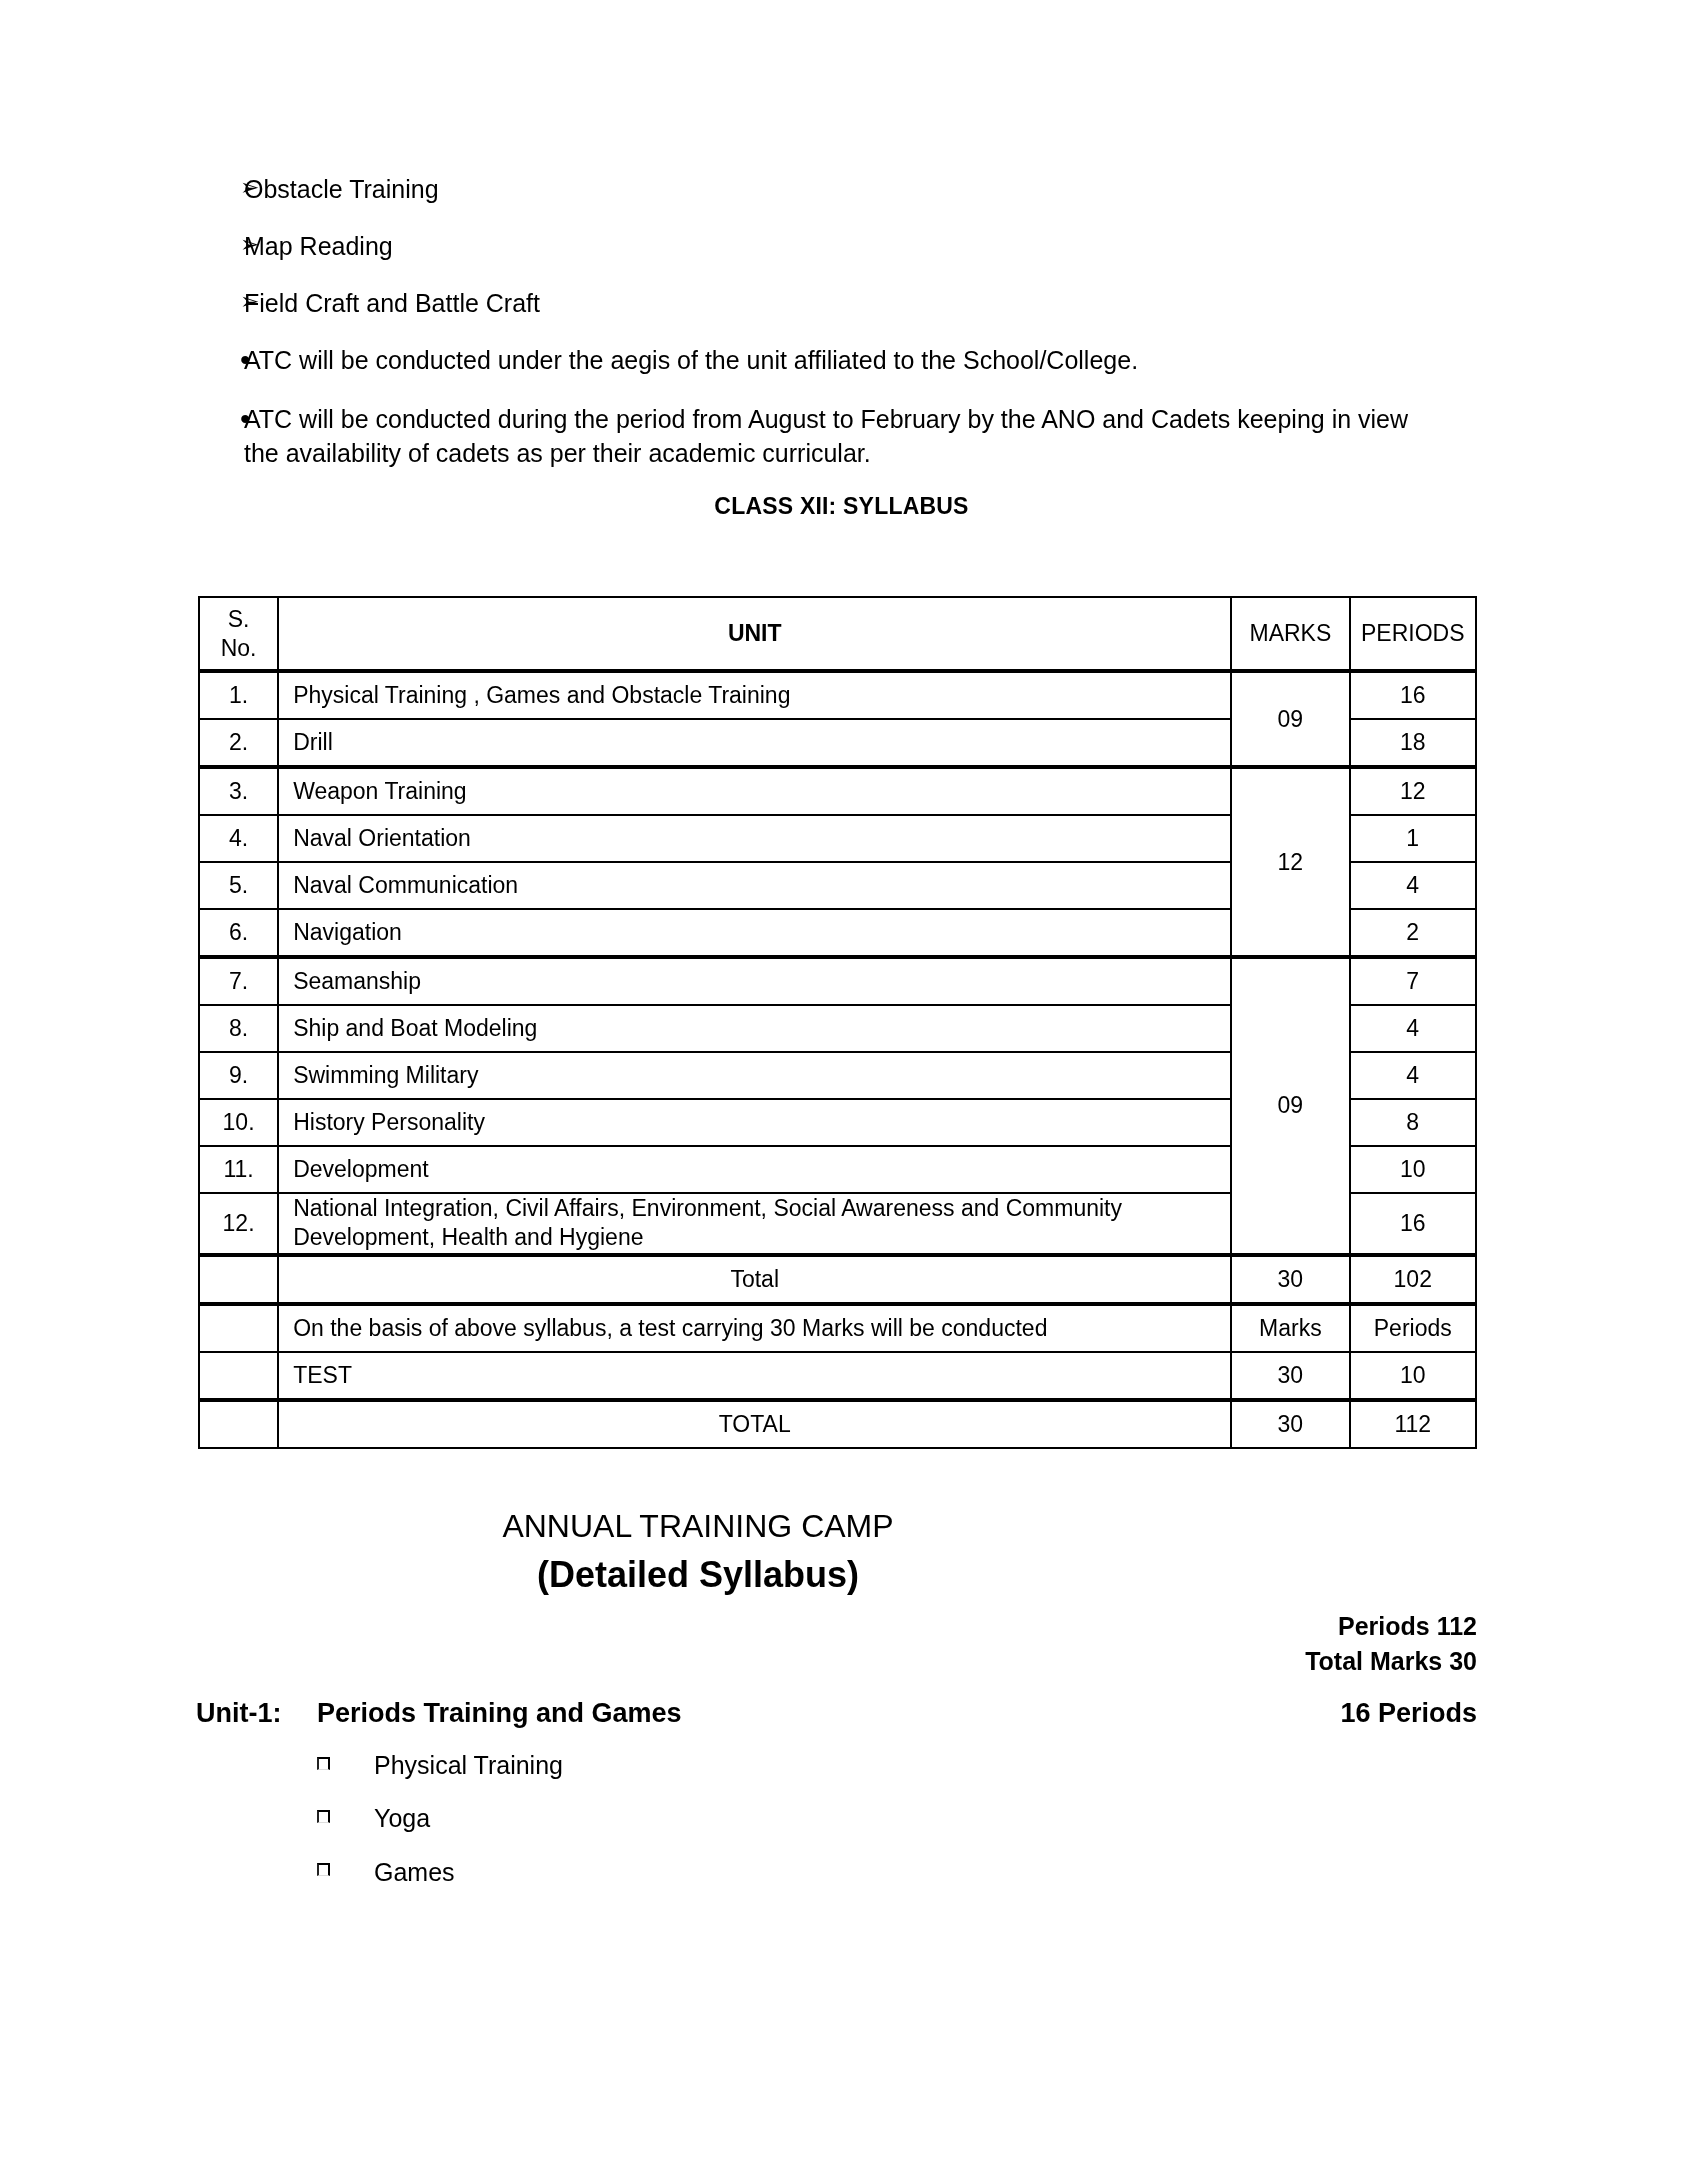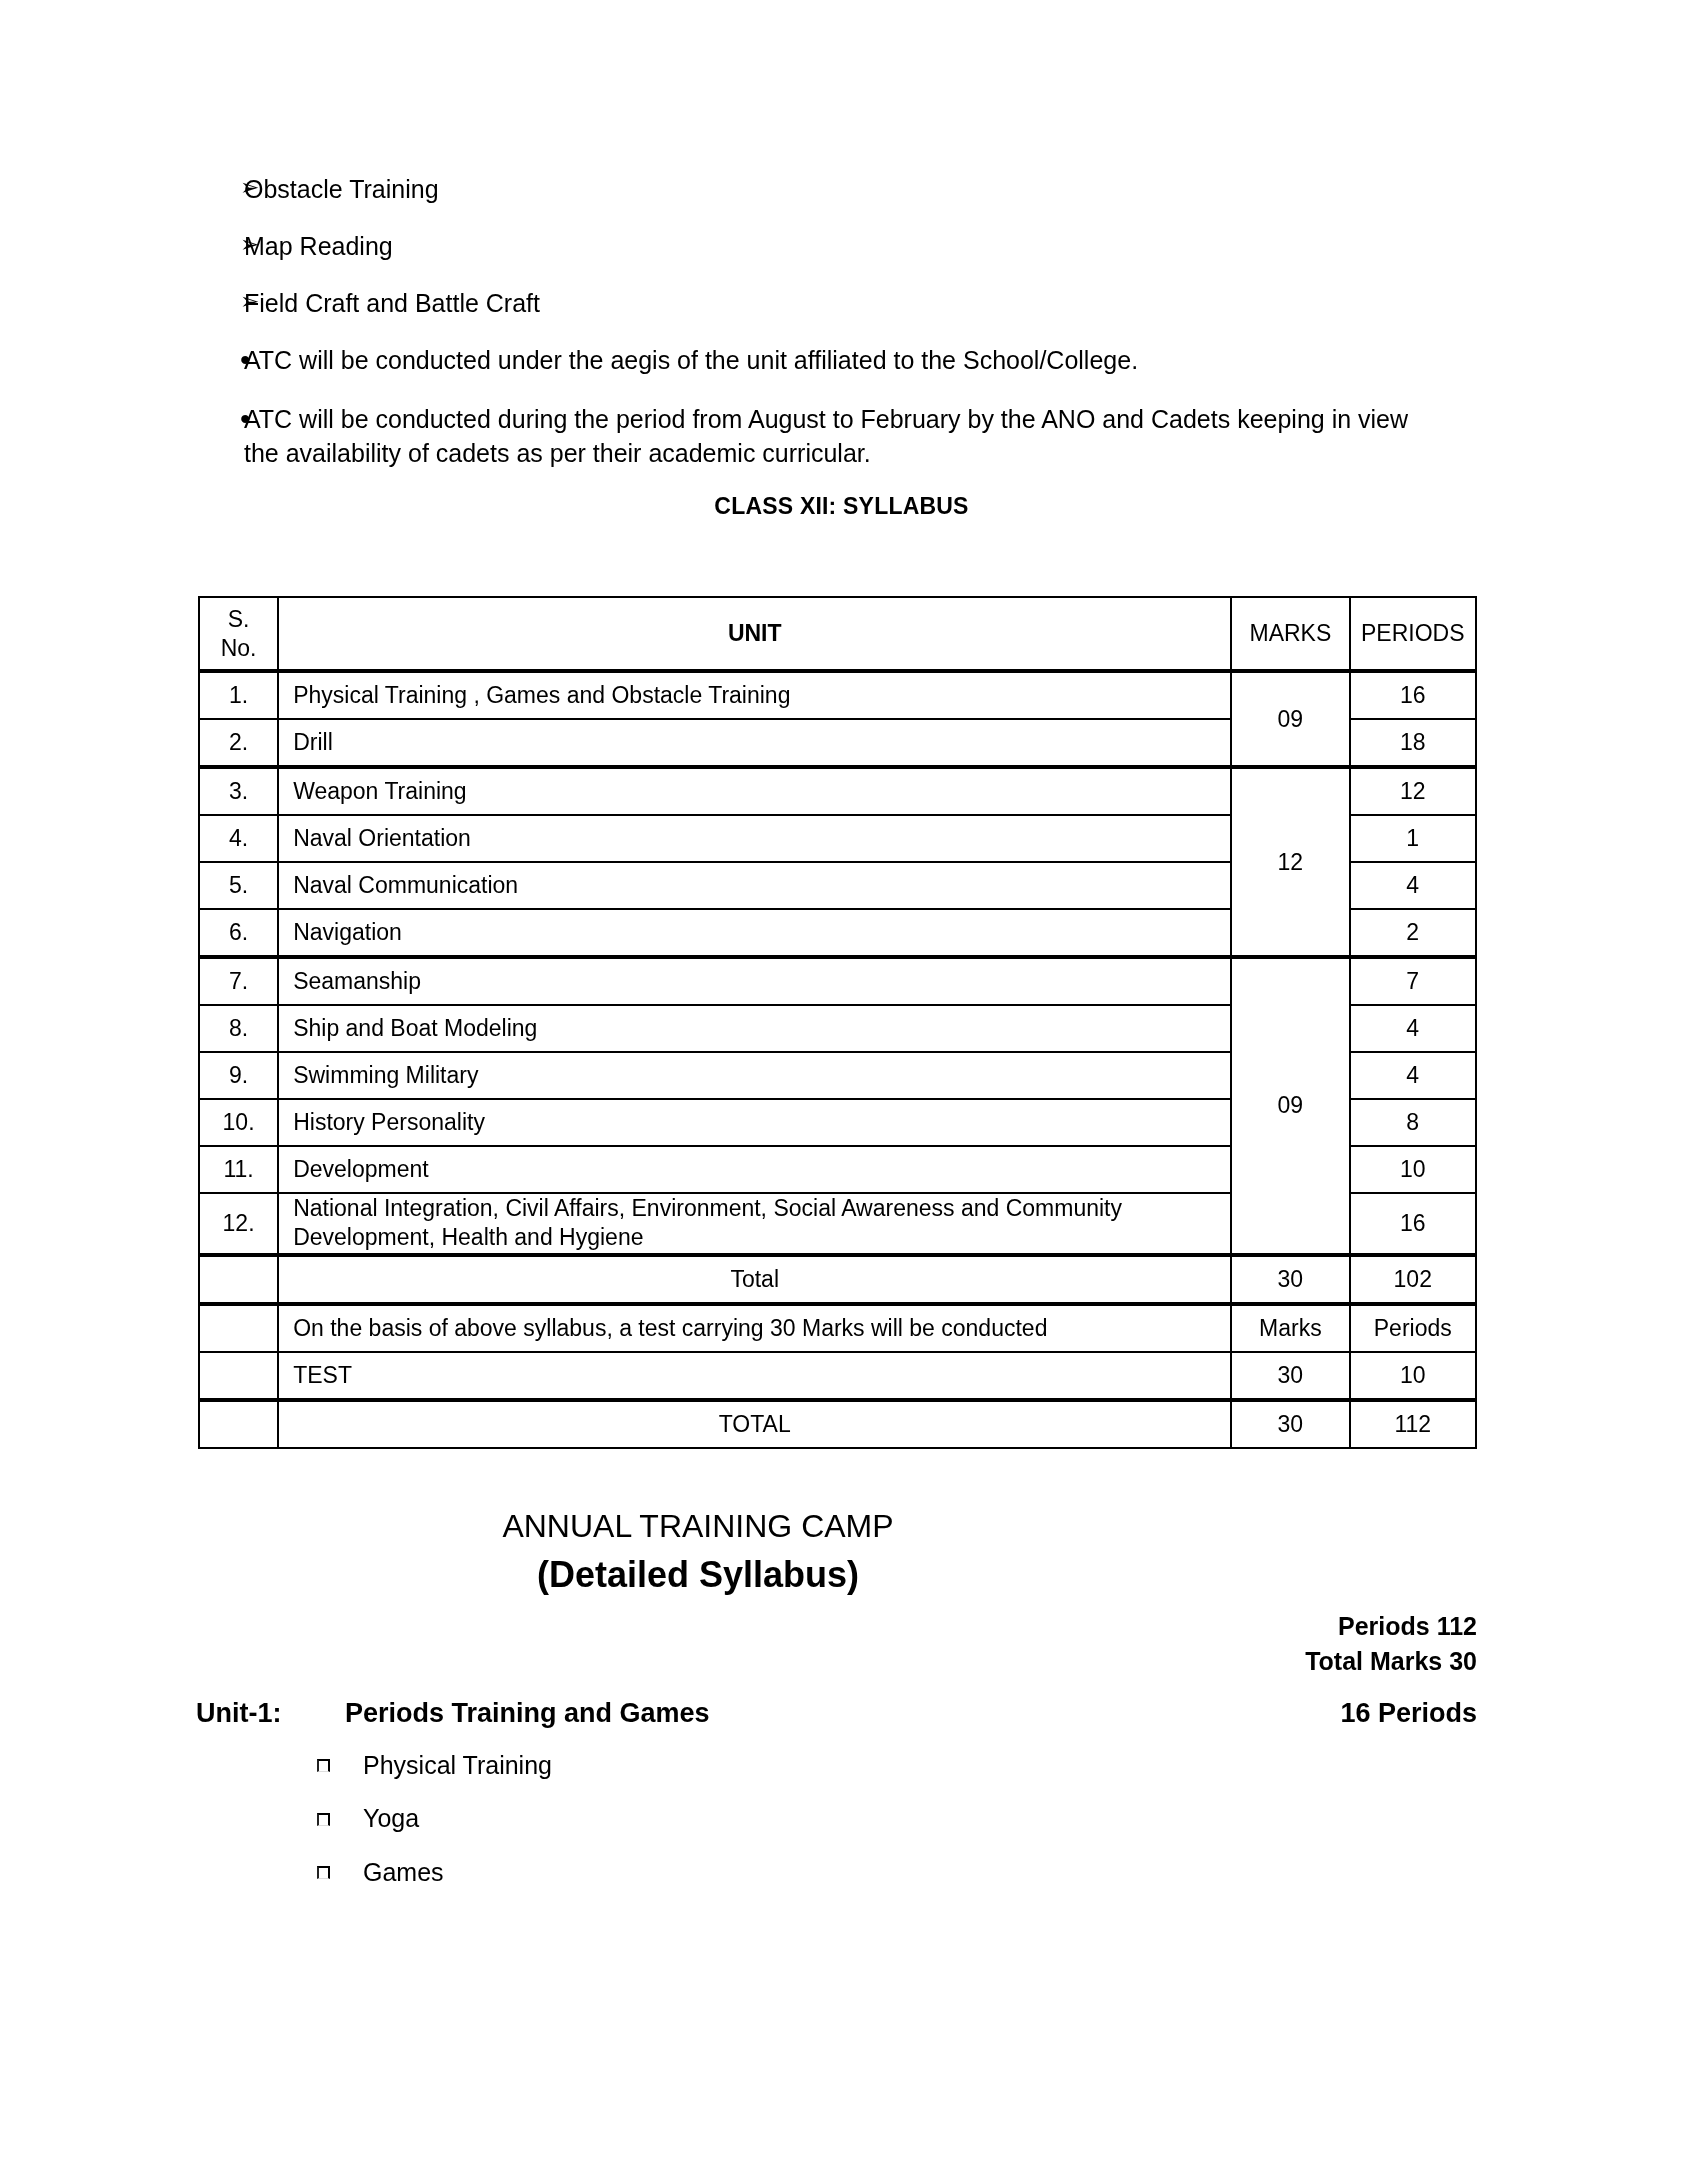--- a/index.html
+++ b/index.html
@@ -150,38 +150,38 @@
   
   .unit-head {
     position: absolute;
     left: 196px;
     top: 1698px;
     width: 1281px;
     display: flex;
     align-items: baseline;
     font-size: 27px;
     font-weight: bold;
-    gap: 28px;
   }
   .unit-head .u-label { flex: 0 0 121px; }
   .unit-head .u-title { flex: 1 1 auto; }
   .unit-head .u-periods { flex: 0 0 auto; text-align: right; }
 
   .unit-sublist {
     position: absolute;
     left: 317px;
     top: 1750px;
     width: 891px;
   }
   .sub-item {
     display: flex;
-    align-items: flex-end;
+    align-items: center;
     margin-bottom: 22px;
     font-size: 25px;
     line-height: 1.25;
+    gap: 11px;
   }
   .sub-item .marker {
     flex: 0 0 46px;
     position: relative;
     height: 26px;
   }
   .sub-item .marker .boxglyph {
     position: absolute;
     left: 0;
     top: 4px;

